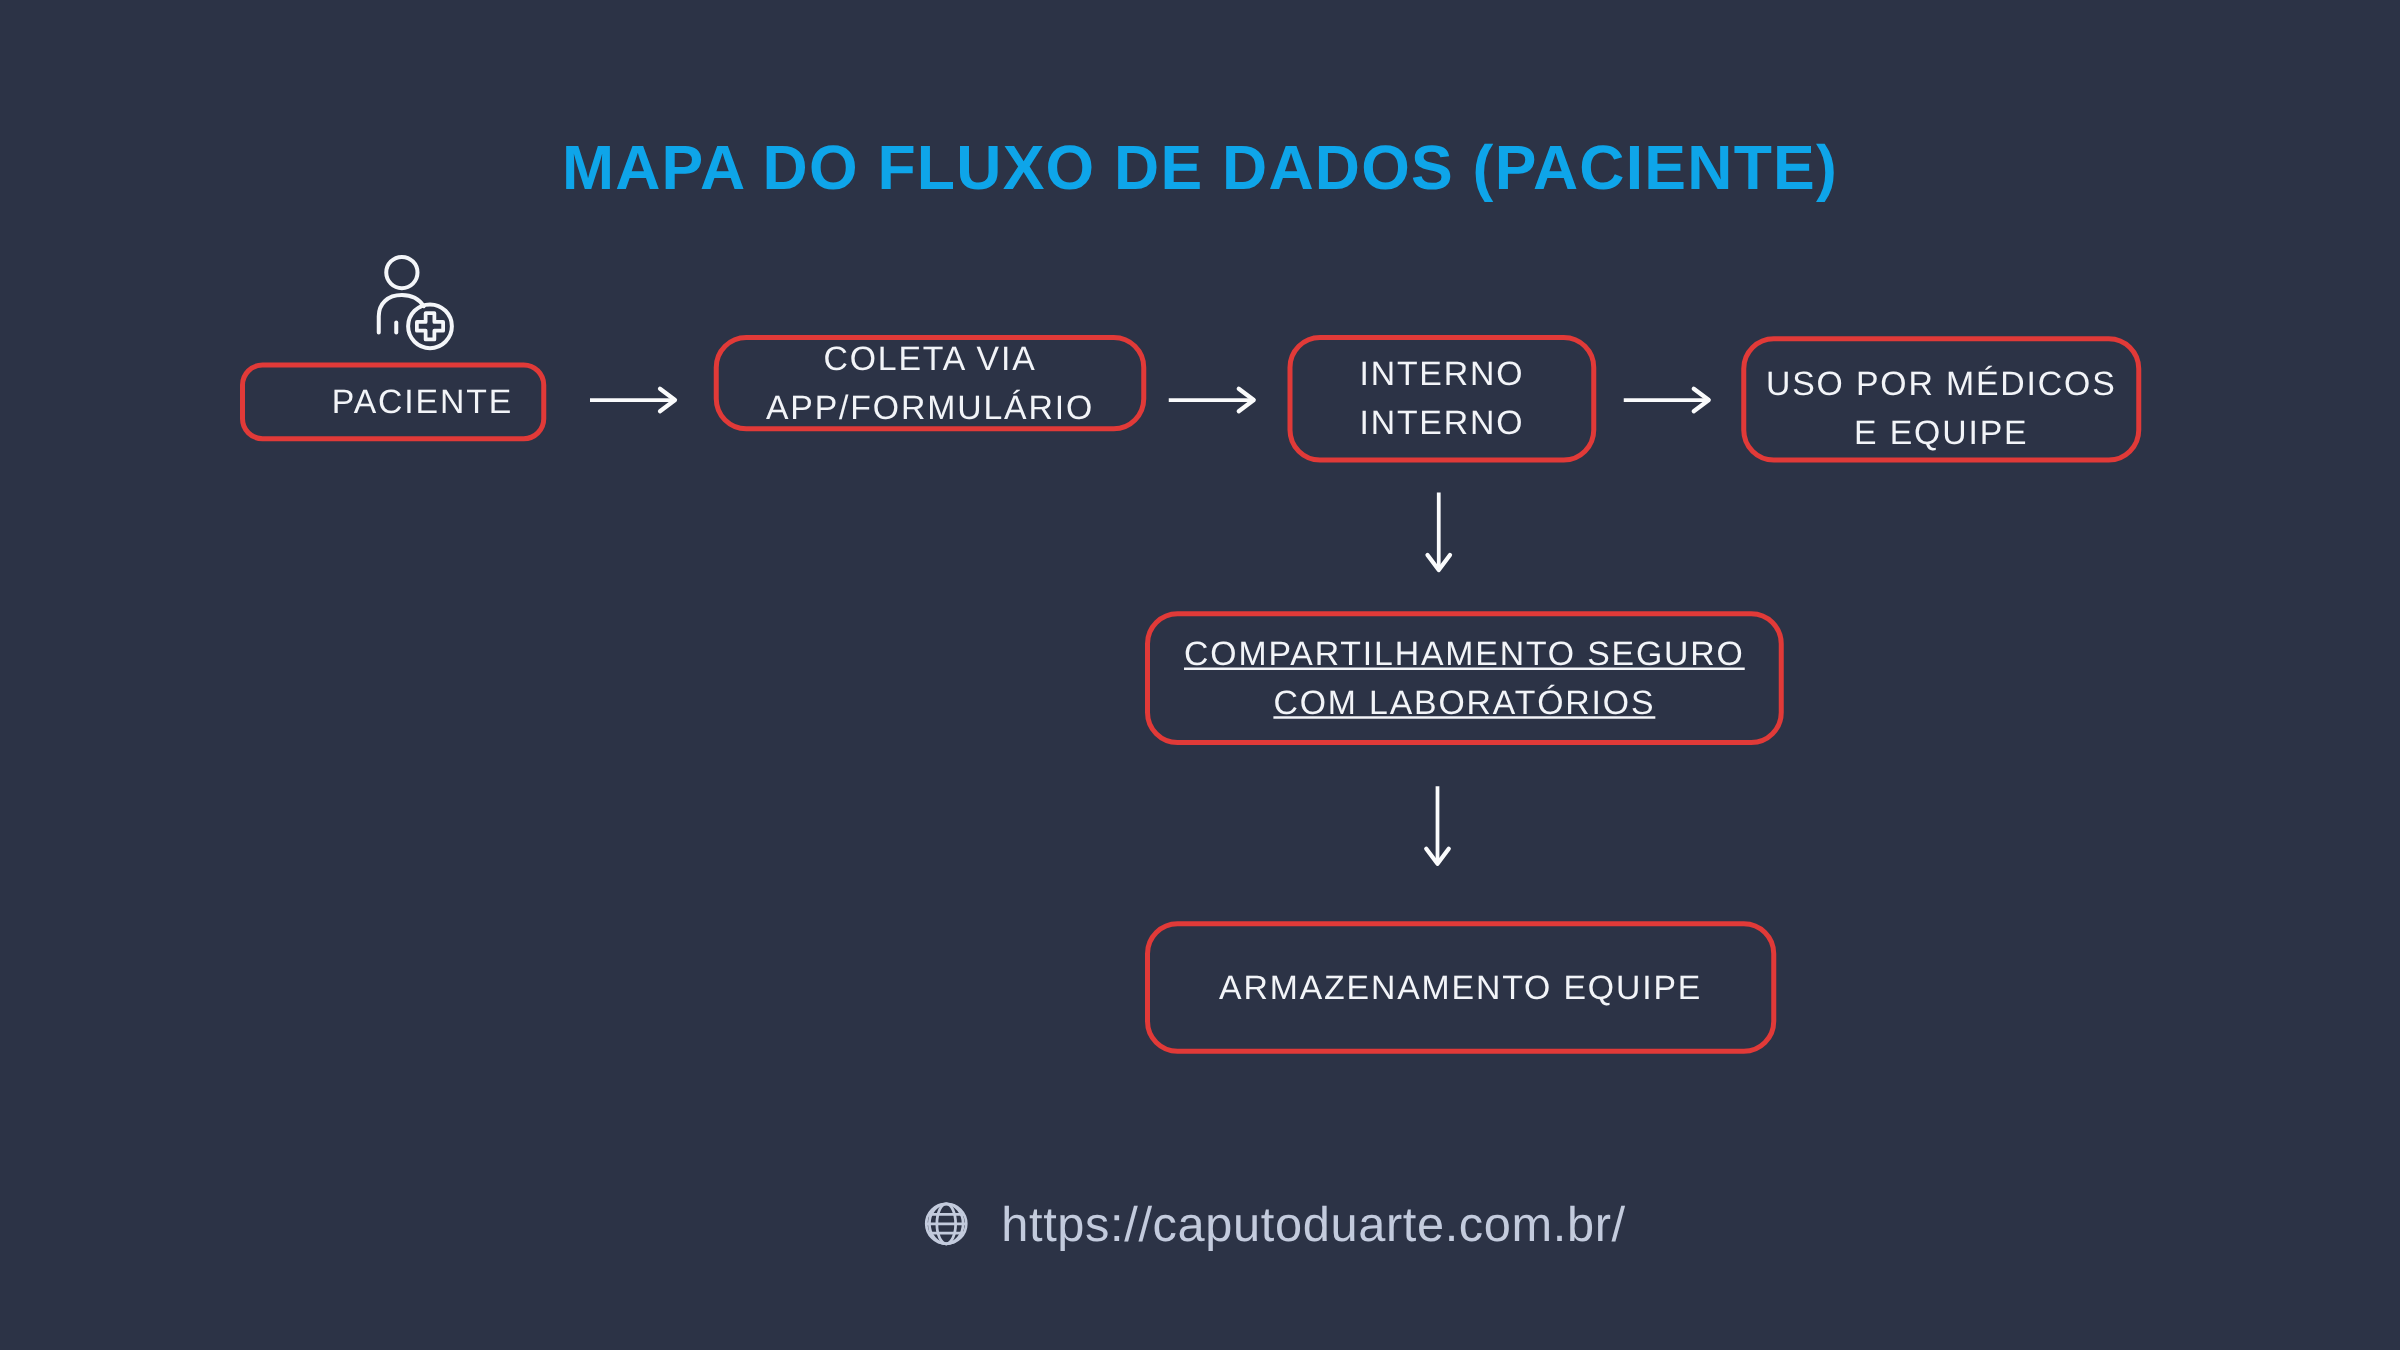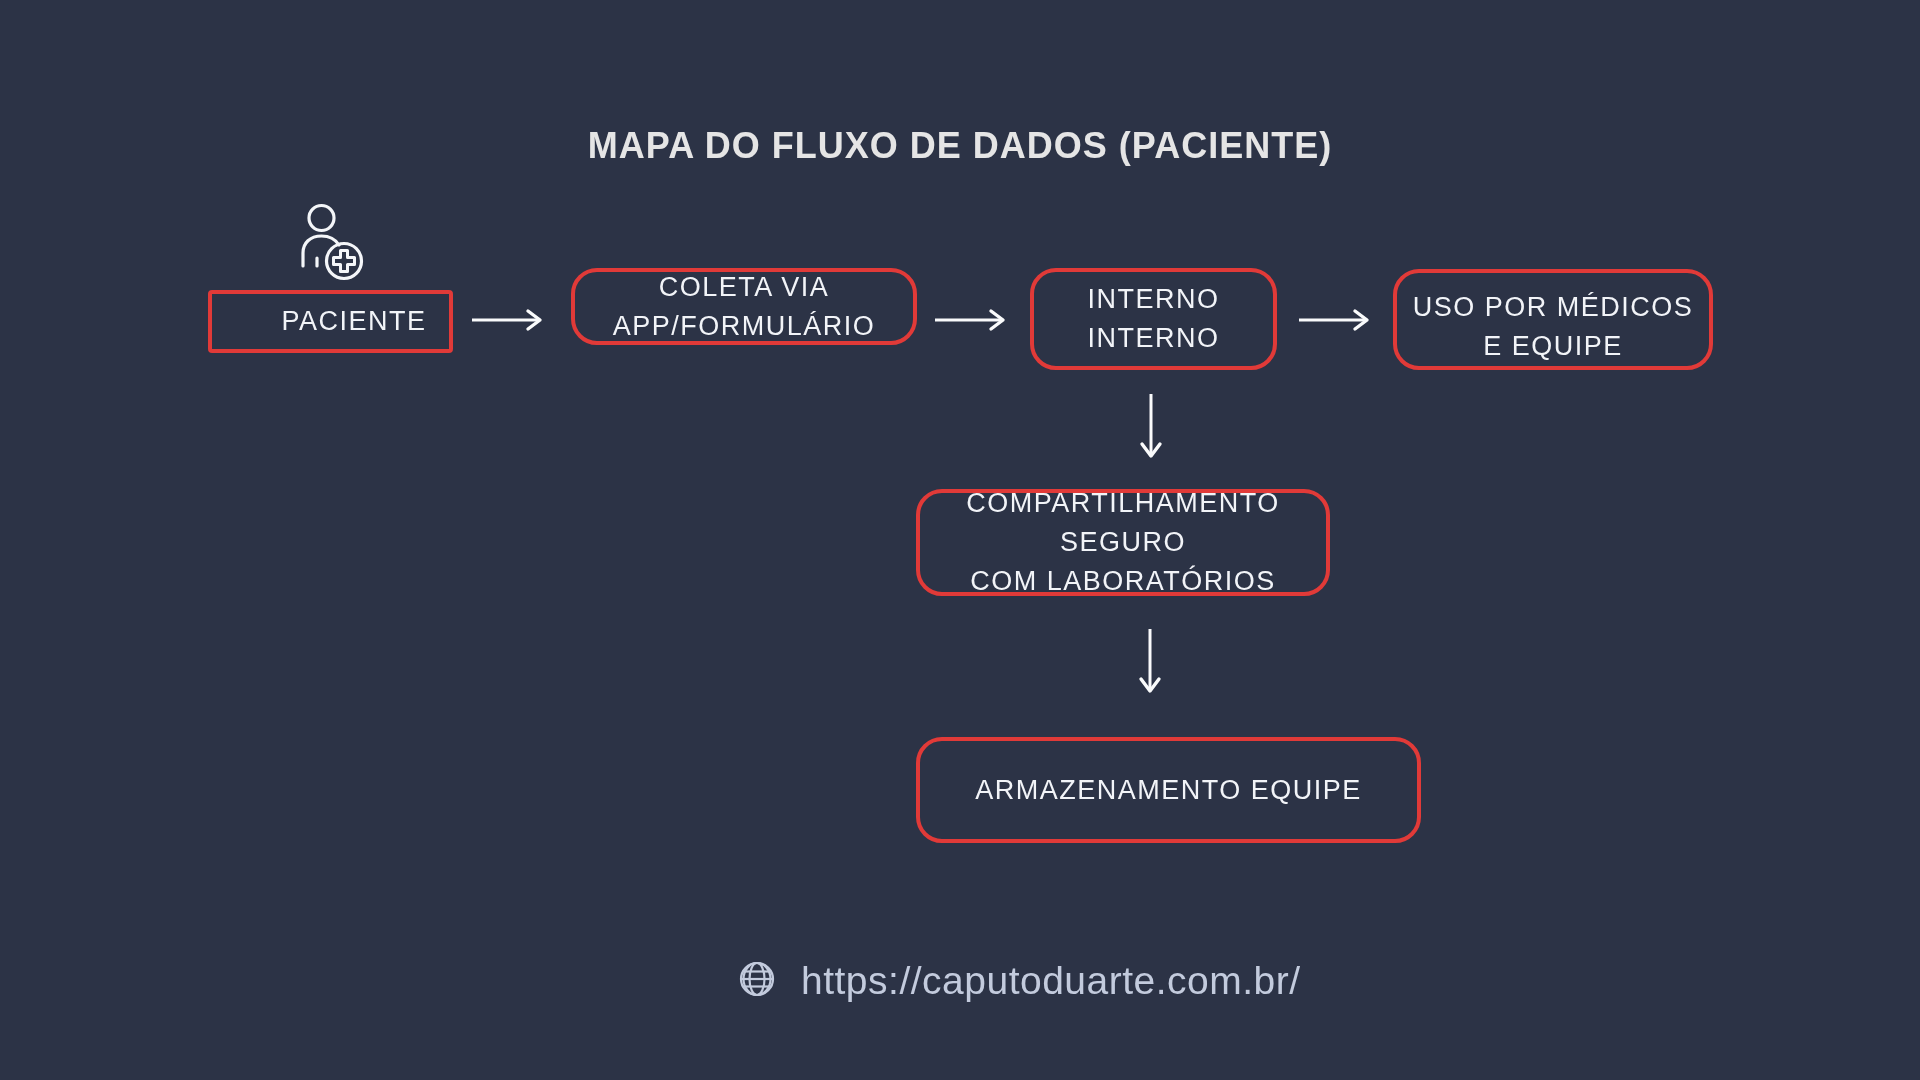--- a/index.html
+++ b/index.html
@@ -14,52 +14,52 @@
     background: #2c3346;
     font-family: "Liberation Sans", "DejaVu Sans", sans-serif;
     overflow: hidden;
   }
   .title {
     position: absolute;
     left: 0;
     right: 0;
     top: 106px;
     text-align: center;
-    font-size: 36px;
+    font-size: 50px;
     line-height: 48px;
     font-weight: bold;
     letter-spacing: 1px;
-    color: #e5e5e5;
-    margin: 16px;
+    color: #0ea5e9;
+    margin: 4px;
   }
   .node {
     position: absolute;
     box-sizing: border-box;
     border: 4px solid #e13a38;
     border-radius: 26px;
     background: transparent;
     color: #f2f4f8;
     display: flex;
     flex-direction: column;
     align-items: center;
     justify-content: center;
     text-align: center;
     font-size: 27px;
     line-height: 39px;
     letter-spacing: 1.5px;
   }
   .node-paciente {
-    left: 208px; top: 290px; width: 245px; height: 63px;
-    border-radius: 4px;
+    left: 192px; top: 290px; width: 245px; height: 63px;
+    border-radius: 18px;
     padding-left: 47px;
   }
   .node-coleta   { left: 571px;  top: 268px; width: 346px; height: 77px; }
   .node-servidor { left: 1030px; top: 268px; width: 247px; height: 102px; }
   .node-uso      { left: 1393px; top: 269px; width: 320px; height: 101px; justify-content: flex-end; }
-  .node-compartilhamento { left: 916px; top: 489px; width: 414px; height: 107px; }
+  .node-compartilhamento { left: 916px; top: 489px; width: 511px; height: 107px; text-decoration: underline; }
   .node-anonimizacao     { left: 916px; top: 737px; width: 505px; height: 106px; }
 
   .arrow { position: absolute; }
   .arrow svg { display: block; }
   .arrow-h1 { left: 470px;  top: 308px; }
   .arrow-h2 { left: 933px;  top: 308px; }
   .arrow-h3 { left: 1297px; top: 308px; }
   .arrow-v1 { left: 1138px; top: 392px; }
   .arrow-v2 { left: 1137px; top: 627px; }
 

